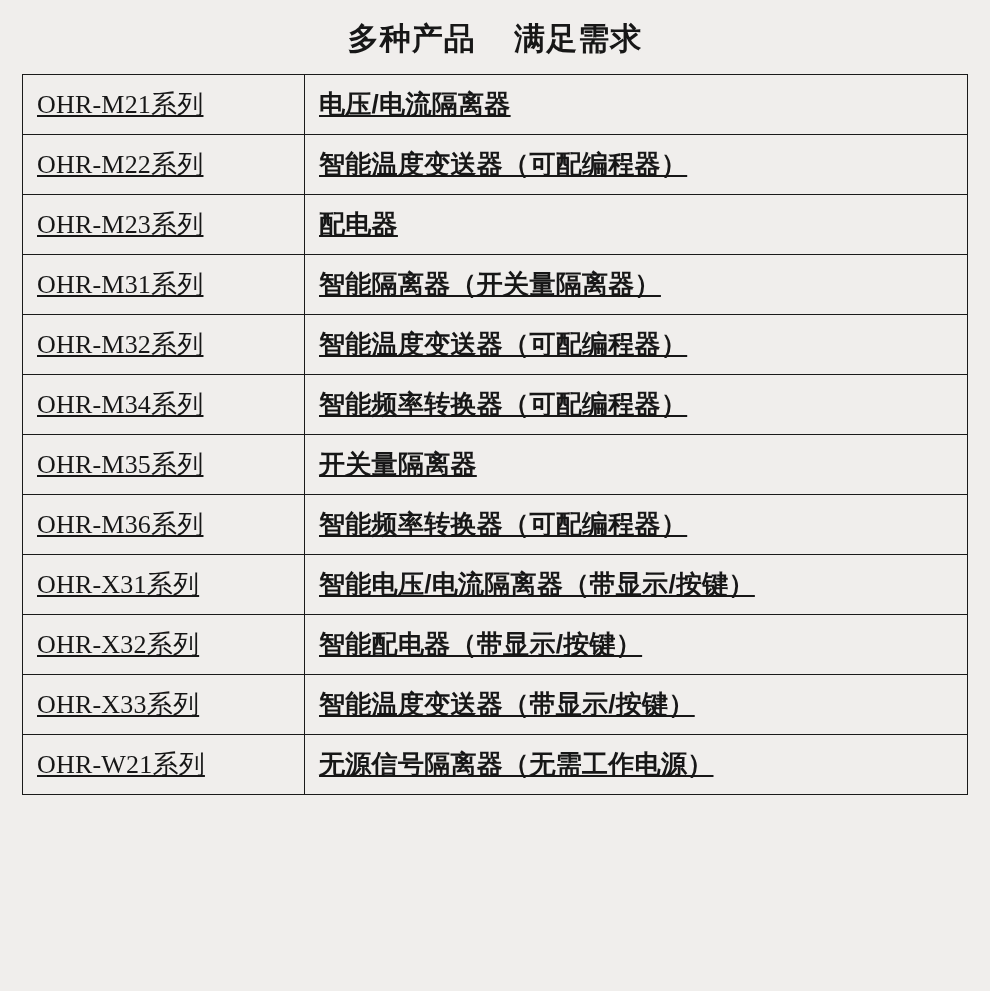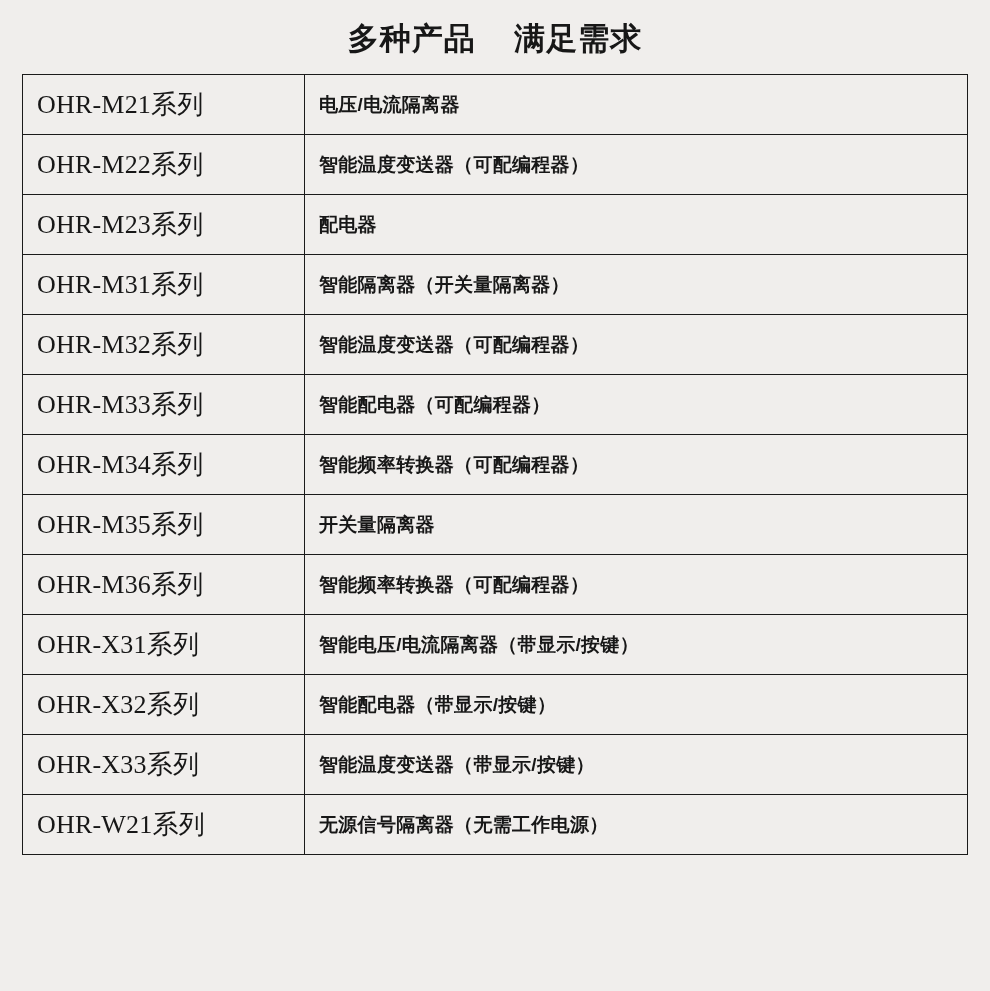--- a/index.html
+++ b/index.html
@@ -25,20 +25,21 @@
     font-family: "Liberation Sans", sans-serif;
     font-weight: bold;
     font-size: 31px;
     letter-spacing: 1px;
     padding-top: 18px;
     padding-bottom: 14px;
     white-space: pre;
   }
   .table-wrap {
     padding: 0 6px 0 22px;
+    text-decoration: underline;
   }
   table.product-table {
     width: 946px;
     border-collapse: collapse;
     table-layout: fixed;
     background: transparent;
   }
   table.product-table td {
     border: 1px solid #1b1b1b;
     height: 60px;
@@ -49,21 +50,21 @@
   td.code-cell {
     width: 282px;
     font-family: "Liberation Serif", serif;
     font-size: 26px;
     font-weight: 500;
     letter-spacing: 0.2px;
     white-space: nowrap;
   }
   td.desc-cell {
     font-family: "Liberation Sans", sans-serif;
-    font-size: 19px;
+    font-size: 26px;
     font-weight: bold;
     letter-spacing: 0.3px;
     padding-left: 18px;
     white-space: nowrap;
   }
 </style>
 </head>
 <body>
 
 <div class="page">
@@ -87,24 +88,20 @@
         </tr>
         <tr>
           <td class="code-cell">OHR-M31系列</td>
           <td class="desc-cell">智能隔离器（开关量隔离器）</td>
         </tr>
         <tr>
           <td class="code-cell">OHR-M32系列</td>
           <td class="desc-cell">智能温度变送器（可配编程器）</td>
         </tr>
         <tr>
-          <td class="code-cell">OHR-M33系列</td>
-          <td class="desc-cell">智能配电器（可配编程器）</td>
-        </tr>
-        <tr>
           <td class="code-cell">OHR-M34系列</td>
           <td class="desc-cell">智能频率转换器（可配编程器）</td>
         </tr>
         <tr>
           <td class="code-cell">OHR-M35系列</td>
           <td class="desc-cell">开关量隔离器</td>
         </tr>
         <tr>
           <td class="code-cell">OHR-M36系列</td>
           <td class="desc-cell">智能频率转换器（可配编程器）</td>

